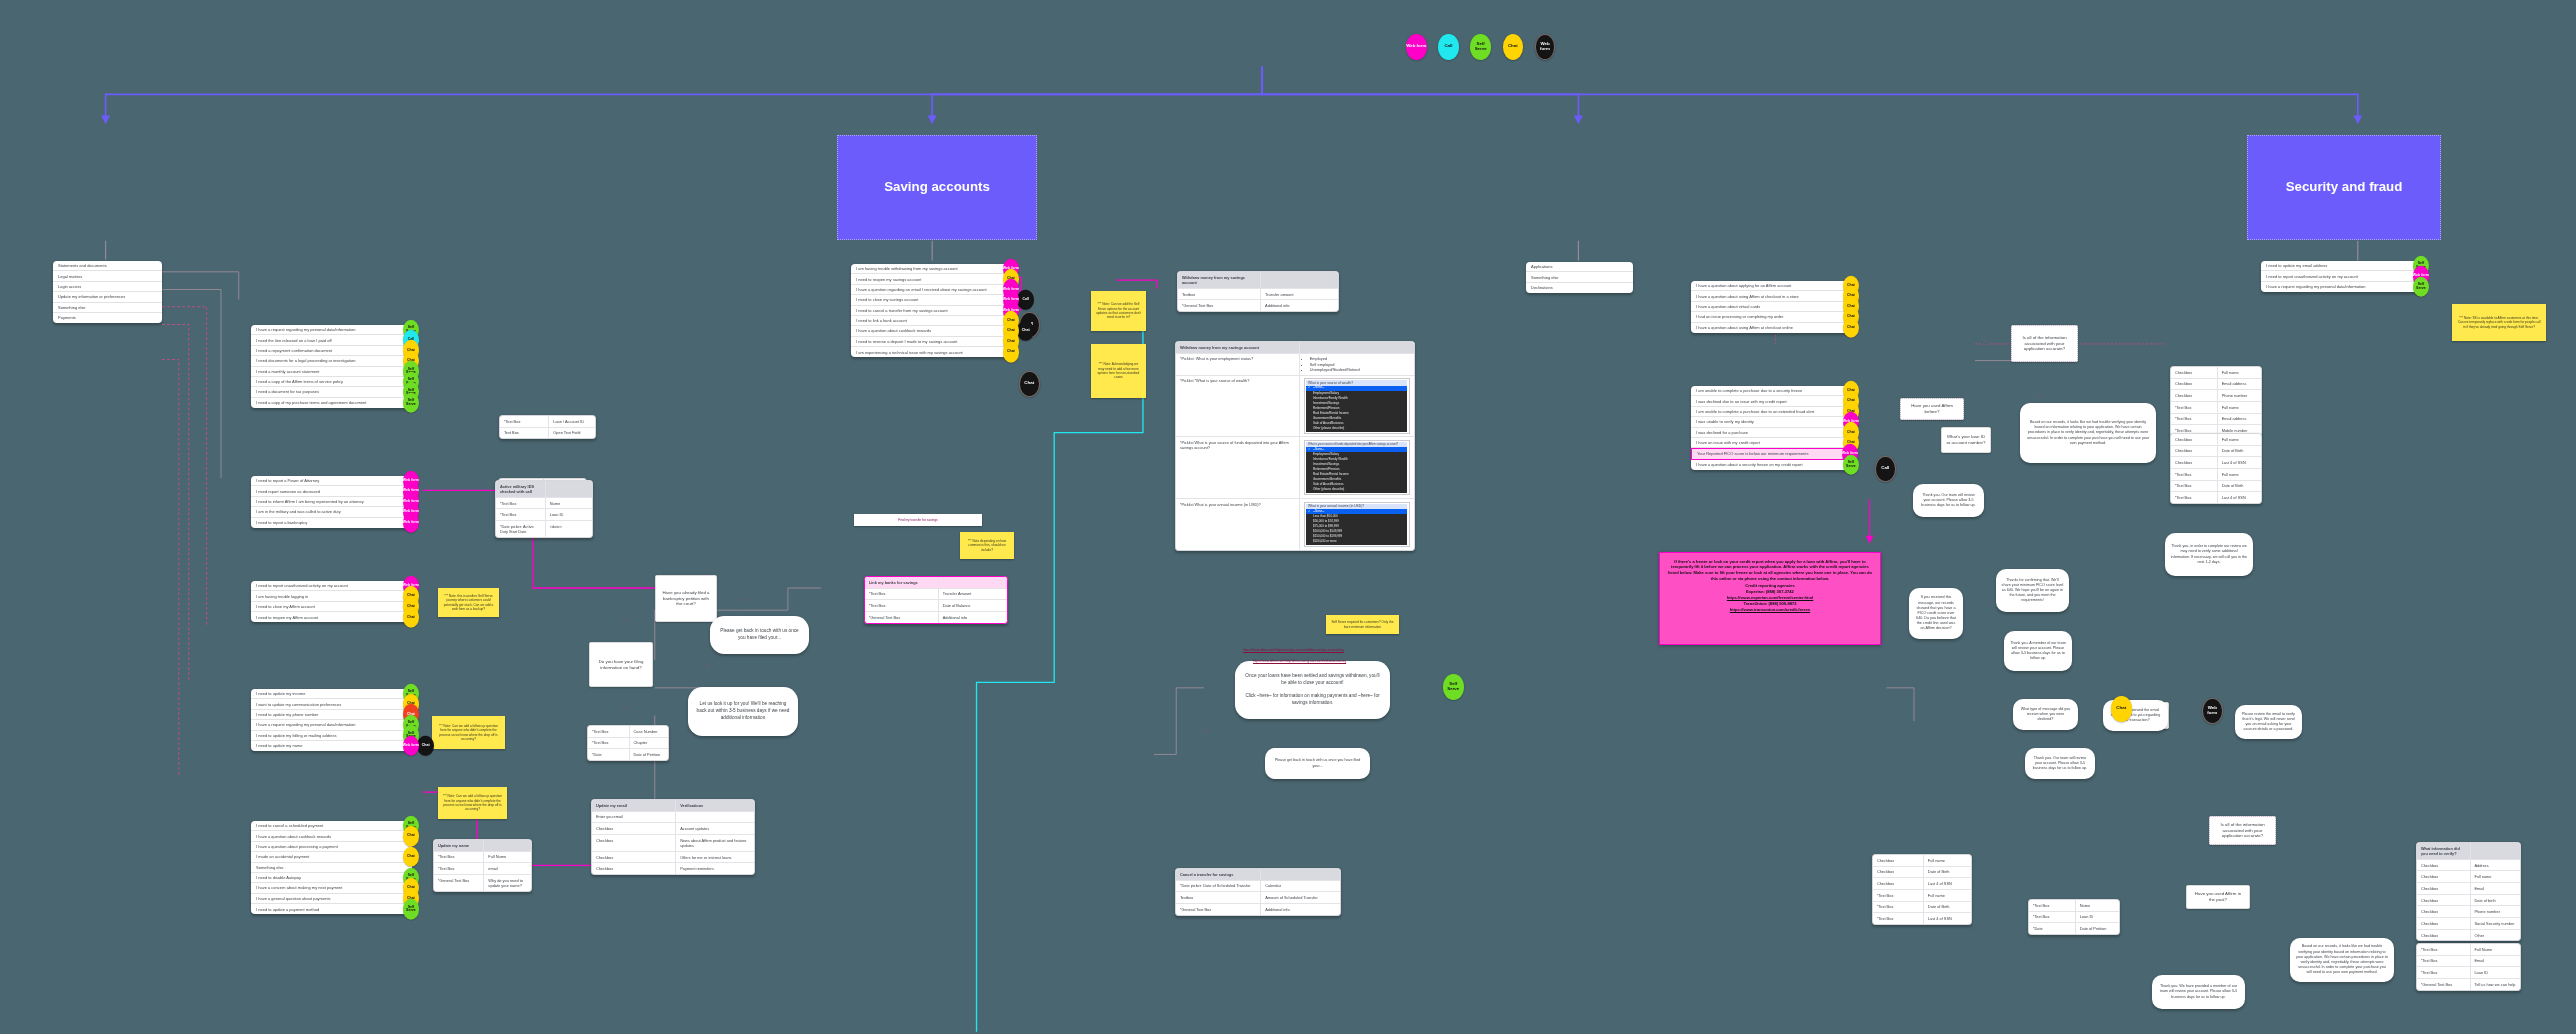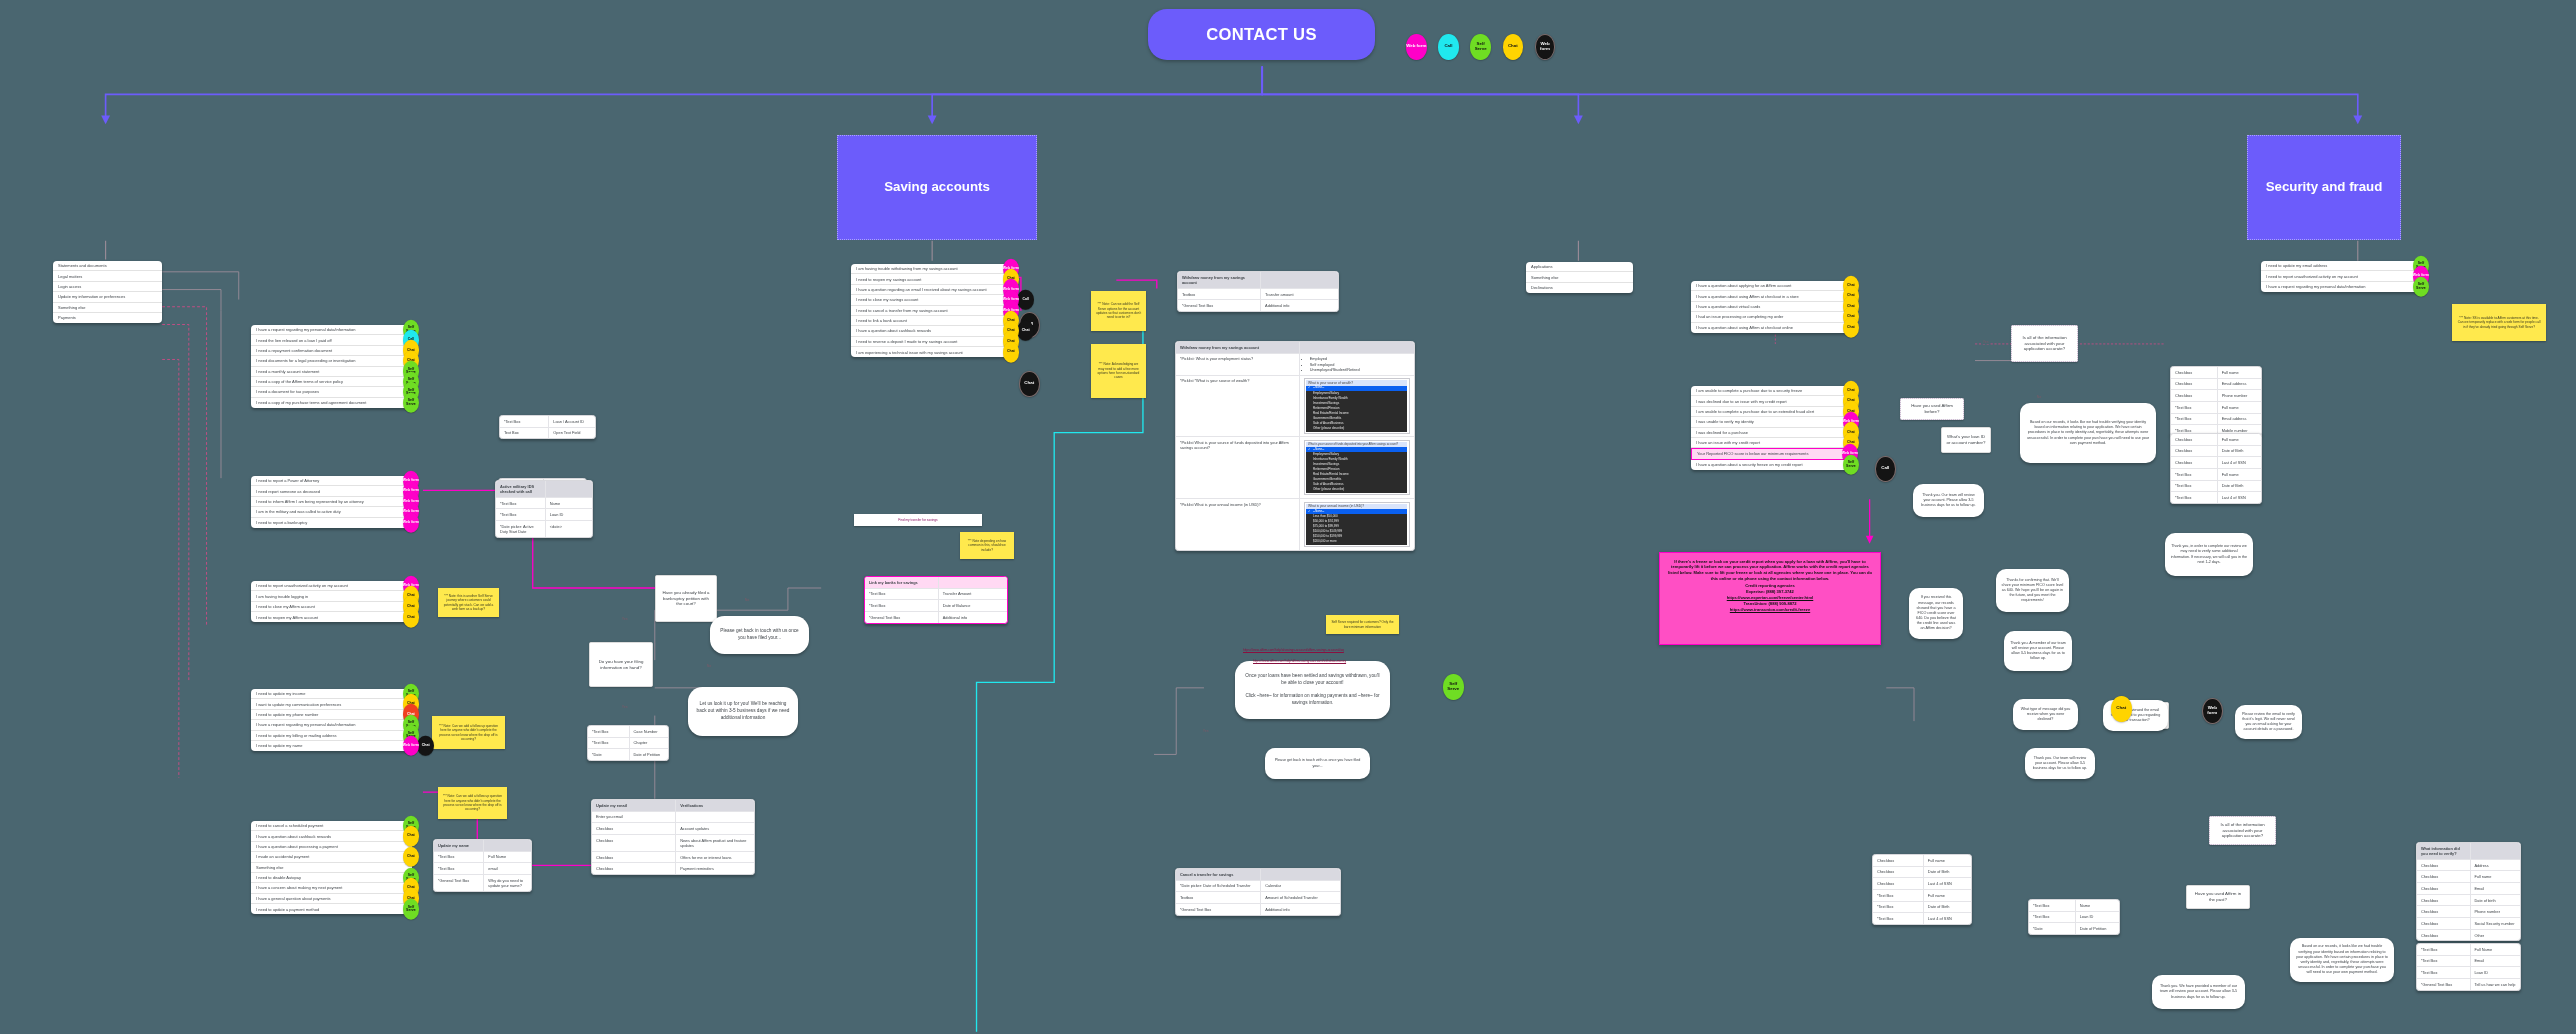--- a/index.html
+++ b/index.html
@@ -197,23 +197,20 @@
       <path d="M3370 900 V960 M3370 960 L3370 975"></path>
     </g>
     <polygon points="3363,966 3377,966 3370,980" fill="#ff00c8"></polygon>
     <g fill="none" stroke="#d14a86" stroke-width="1.4" stroke-dasharray="4 3">
       <path d="M3110 560 H3200 V620"></path>
       <path d="M3110 760 H3180 V830"></path>
       <path d="M3560 620 H3900"></path>
     </g>
   </svg>
 
-  <div class="root-node" style="left:1148px; top:9.4px; width:227px; height:51px;">
-    <span>CONTACT US</span>
-  </div>
 
   <div class="legend" style="left:1406px; top:34px;">
     <div class="pill webform">
         <span>Web form</span>
       </div>
     <div class="pill call">
         <span>Call</span>
       </div>
     <div class="pill selfserve">
         <span>Self Serve</span>
@@ -222,21 +219,21 @@
         <span>Chat</span>
       </div>
     <div class="pill black">
         <span>Web form</span>
       </div>
   </div>
 
   <div class="cat-node" style="left:837px; top:135px; width:200px; height:105px;">
     <span>Saving accounts</span>
   </div>
-  <div class="cat-node" style="left:2247px; top:135px; width:154px; height:105px;text-align:right;">
+  <div class="cat-node" style="left:2247px; top:135px; width:194px; height:105px;text-align:right;">
     <span>Security and fraud</span>
   </div>
 
   <div class="list-card" style="left:53px; top:261px; width:109px;">
       <div class="list-row">
         <span class="txt">Statements and documents</span>
       </div>
       <div class="list-row">
         <span class="txt">Legal matters</span>
       </div>

